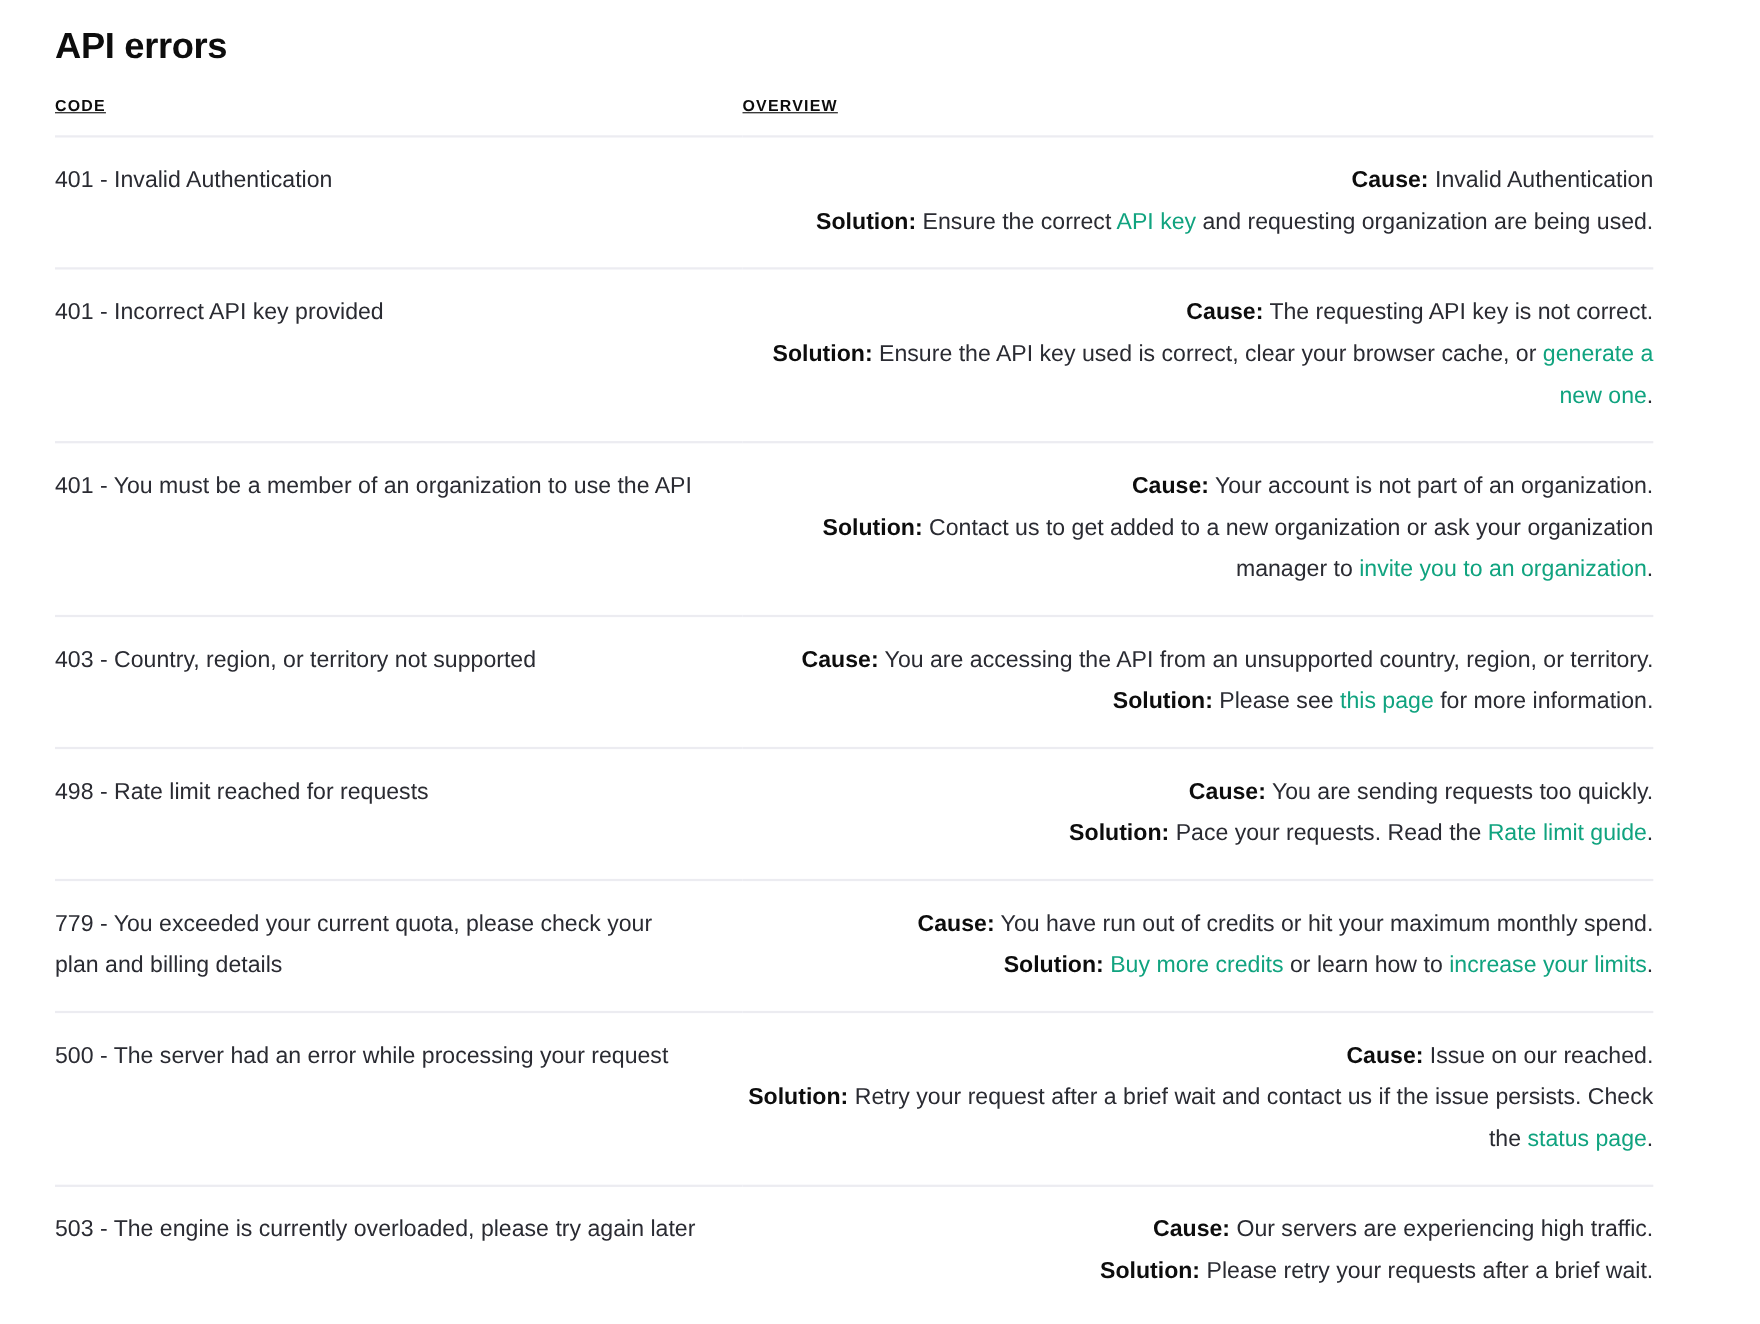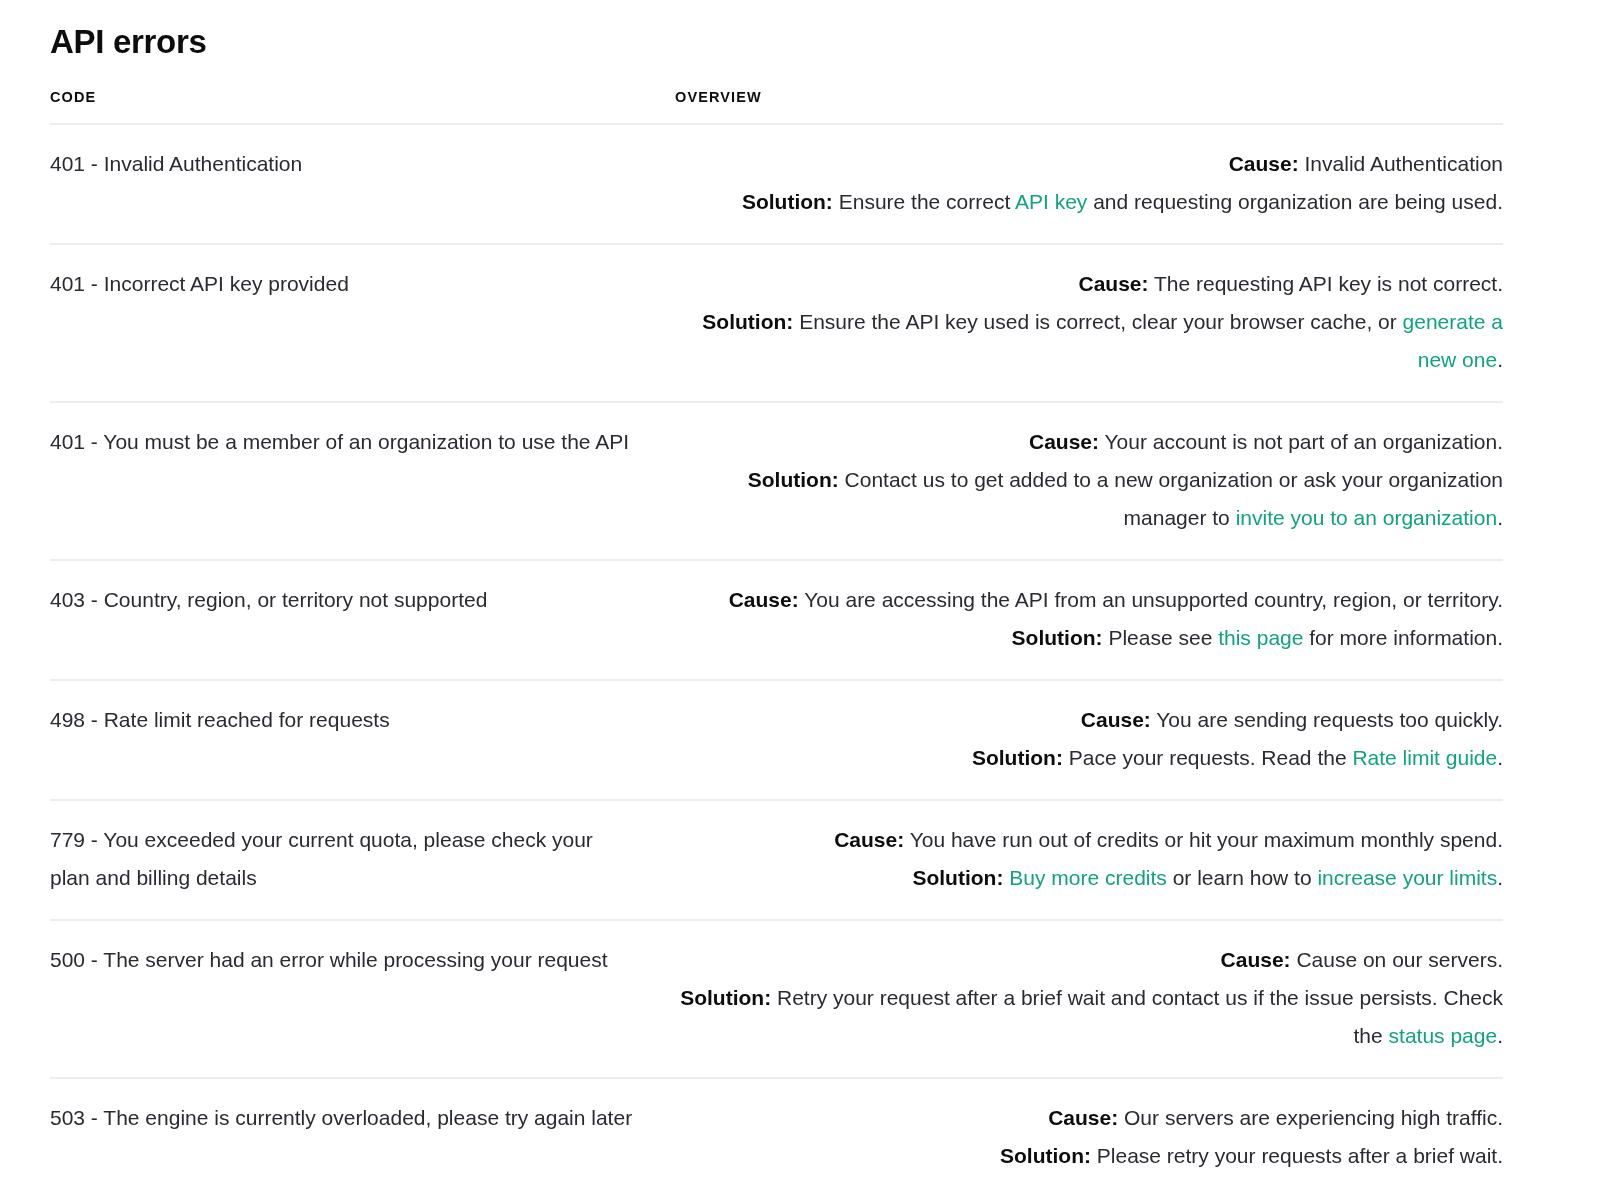--- a/index.html
+++ b/index.html
@@ -40,20 +40,21 @@
   thead th {
     text-align: left;
     font-size: 14.5px;
     font-weight: 700;
     letter-spacing: 1.1px;
     color: #0d0d0d;
     text-transform: uppercase;
     padding: 0 0 18px 0;
     vertical-align: bottom;
     border-bottom: 2px solid #ececf1;
+    text-decoration: underline;
   }
   thead th.th-overview { padding-left: 0; }
 
   tbody tr { border-bottom: 2px solid #ececf1; }
   tbody tr:last-child { border-bottom: none; }
 
   tbody td {
     vertical-align: top;
     padding: 20px 0 22px 0;
     font-size: 21px;
@@ -138,21 +139,21 @@
         <tr>
           <td class="cell-code"><span>779 - You exceeded your current quota, please check your plan and billing details</span></td>
           <td class="cell-overview">
             <span class="ov-line"><span class="lbl">Cause:</span><span> You have run out of credits or hit your maximum monthly spend.</span></span>
             <span class="ov-line"><span class="lbl">Solution:</span> <span class="lnk">Buy more credits</span><span> or learn how to </span><span class="lnk">increase your limits</span><span>.</span></span>
           </td>
         </tr>
         <tr>
           <td class="cell-code"><span>500 - The server had an error while processing your request</span></td>
           <td class="cell-overview">
-            <span class="ov-line"><span class="lbl">Cause:</span><span> Cause on our servers.</span></span>
+            <span class="ov-line"><span class="lbl">Cause:</span><span> Issue on our reached.</span></span>
             <span class="ov-line"><span class="lbl">Solution:</span> <span>Retry your request after a brief wait and contact us if the issue persists. Check the </span><span class="lnk">status page</span><span>.</span></span>
           </td>
         </tr>
         <tr>
           <td class="cell-code"><span>503 - The engine is currently overloaded, please try again later</span></td>
           <td class="cell-overview">
             <span class="ov-line"><span class="lbl">Cause:</span><span> Our servers are experiencing high traffic.</span></span>
             <span class="ov-line"><span class="lbl">Solution:</span> <span>Please retry your requests after a brief wait.</span></span>
           </td>
         </tr>

